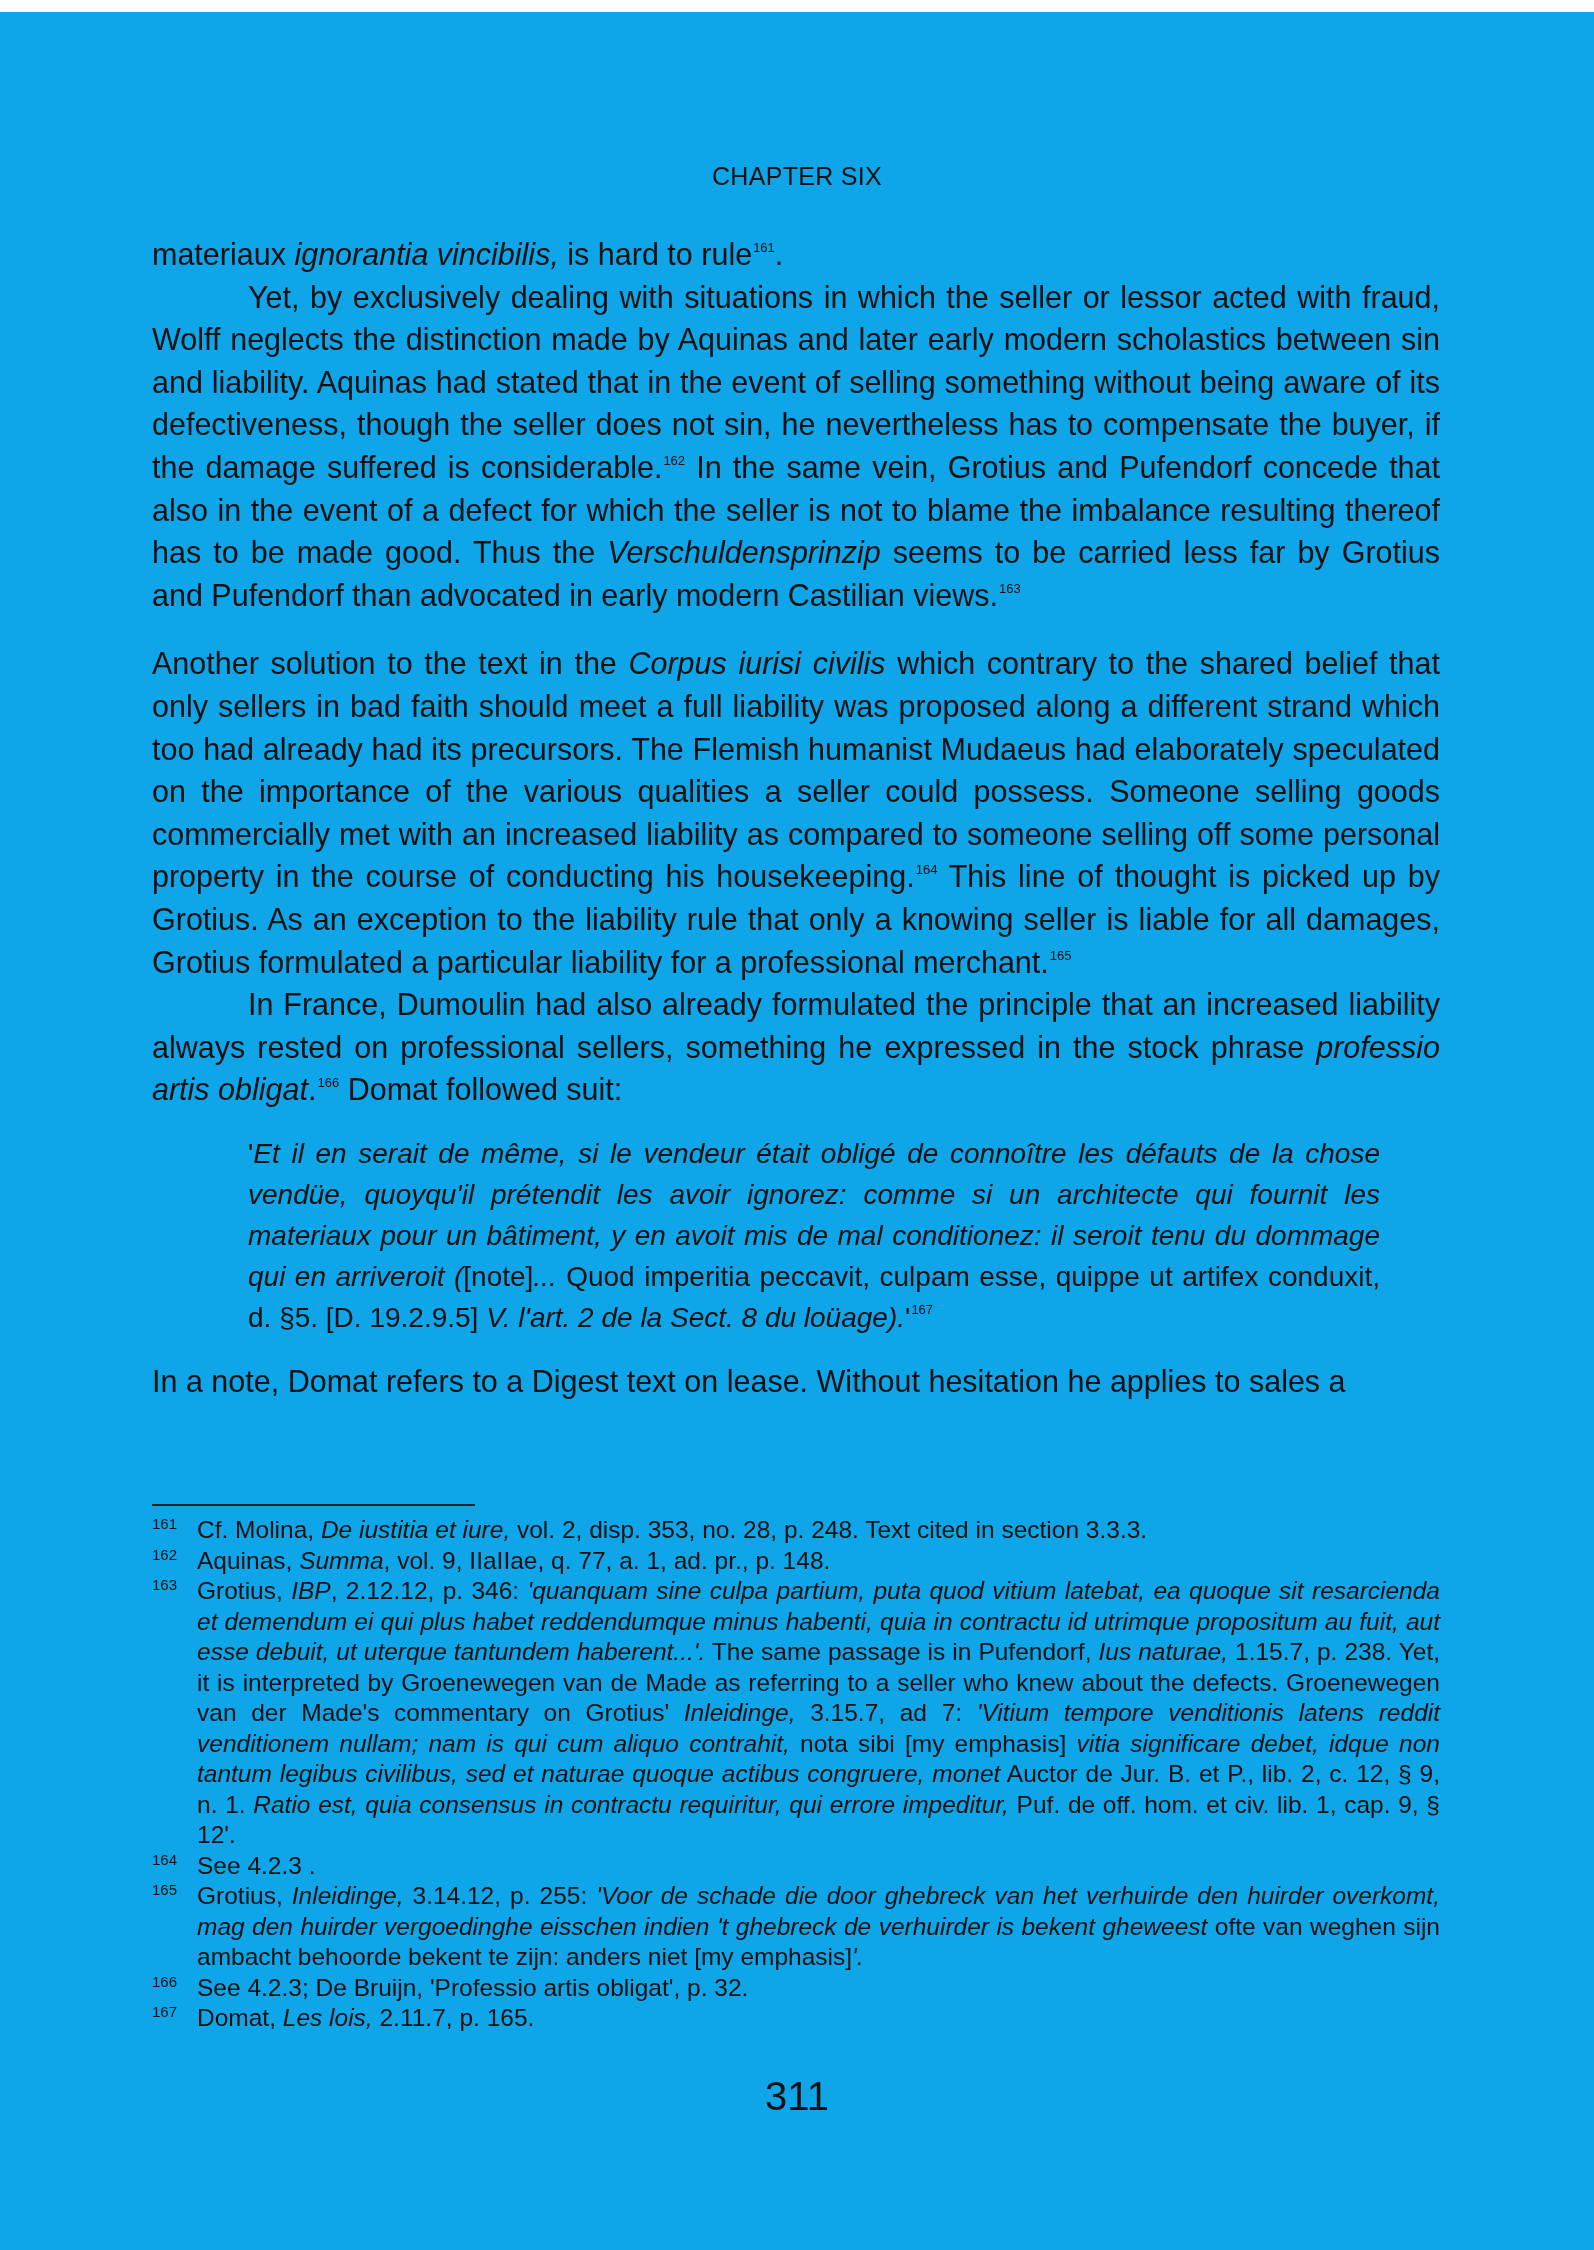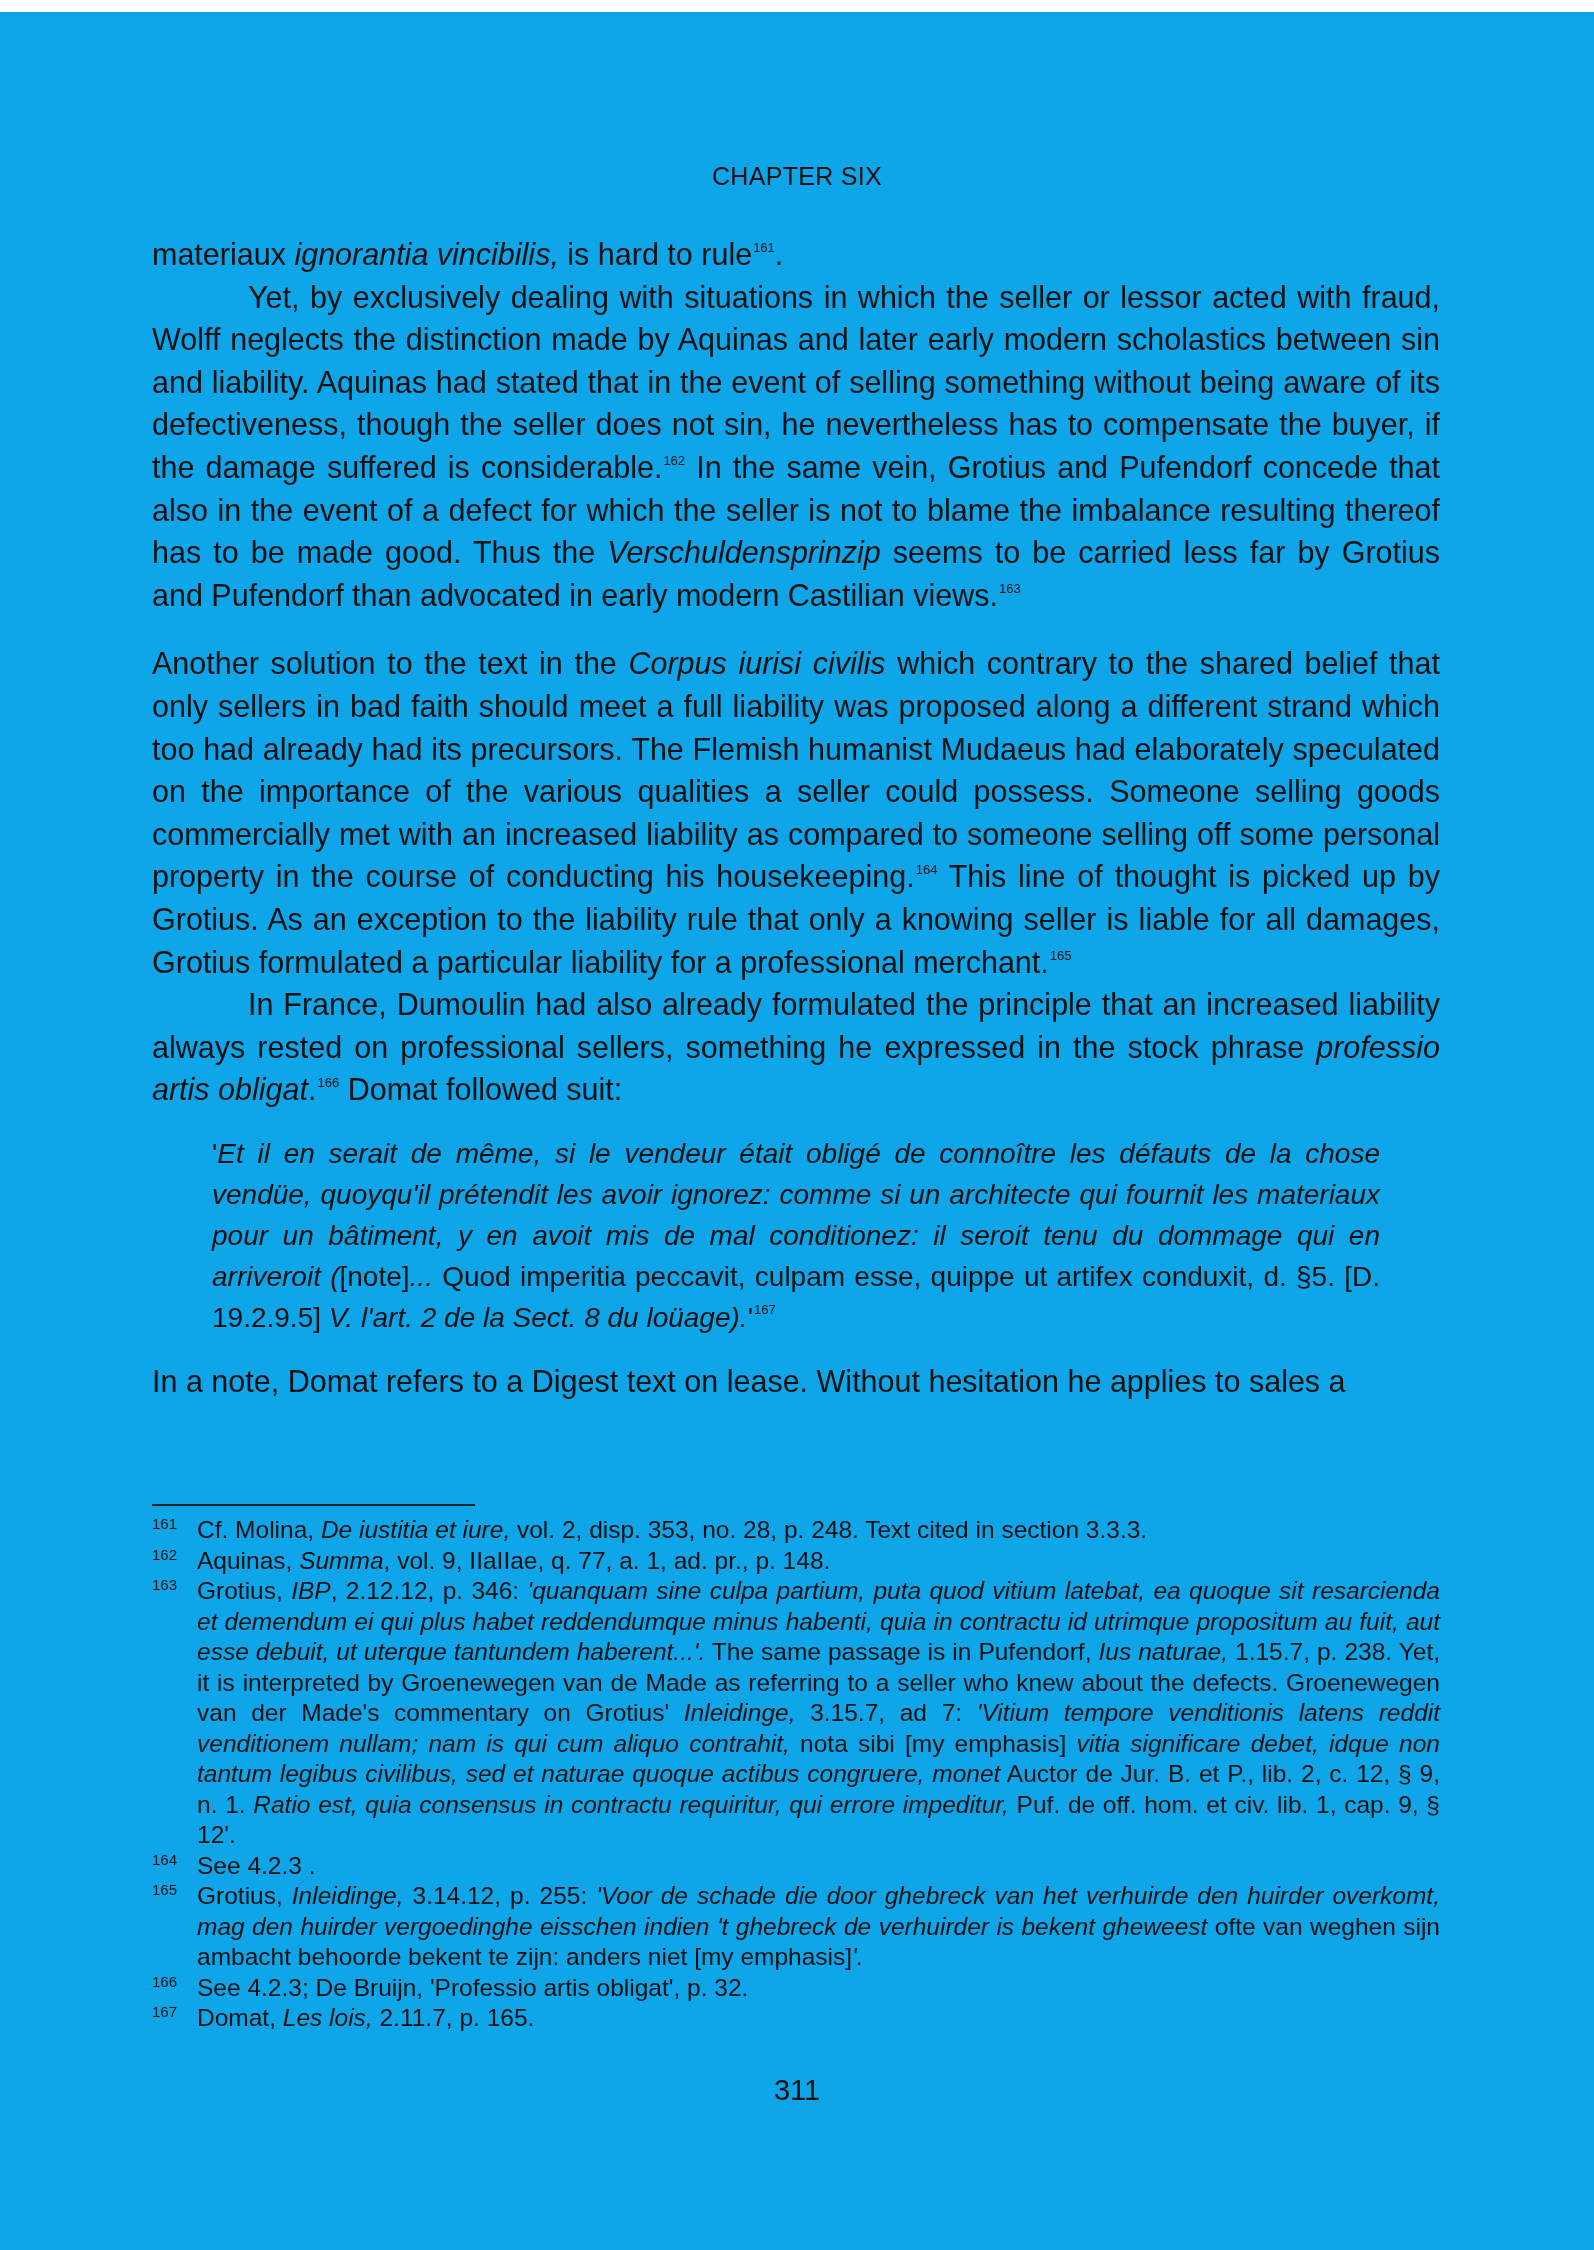--- a/index.html
+++ b/index.html
@@ -50,21 +50,21 @@
     }
     sup.fn {
       font-size: 13px;
       vertical-align: 0;
       position: relative;
       top: -13px;
       line-height: 0;
       margin-left: 1px;
     }
     .blockquote {
-      margin: 22px 60px 0 60px;
+      margin: 22px 60px 0 96px;
       font-size: 28px;
       line-height: 41px;
       text-align: justify;
     }
     .blockquote + p {
       margin-top: 22px;
     }
     .sep {
       position: absolute;
       left: 152px;
@@ -95,21 +95,21 @@
     .fn-text {
       flex: 1 1 auto;
       text-align: justify;
     }
     .page-number {
       position: absolute;
       top: 2062px;
       left: 0;
       width: 1594px;
       text-align: center;
-      font-size: 29px;
+      font-size: 40px;
     }
     i { }
   </style>
 </head>
 <body>
 
 <div class="page">
 
   <div class="running-head">CHAPTER SIX</div>
 

